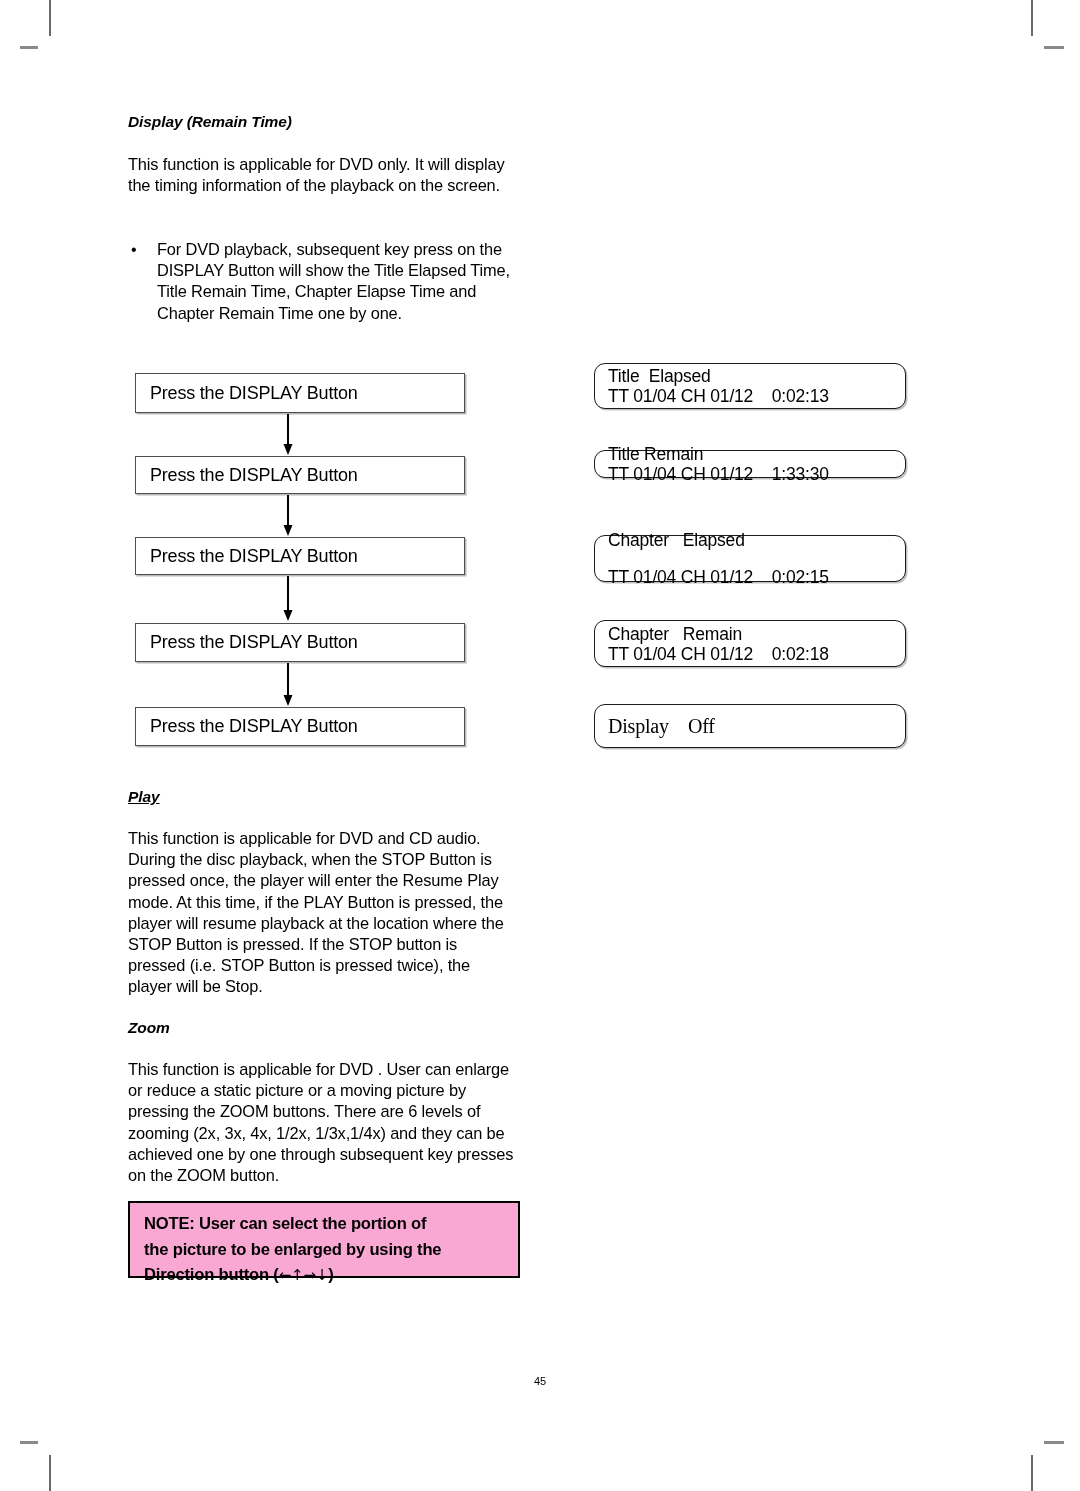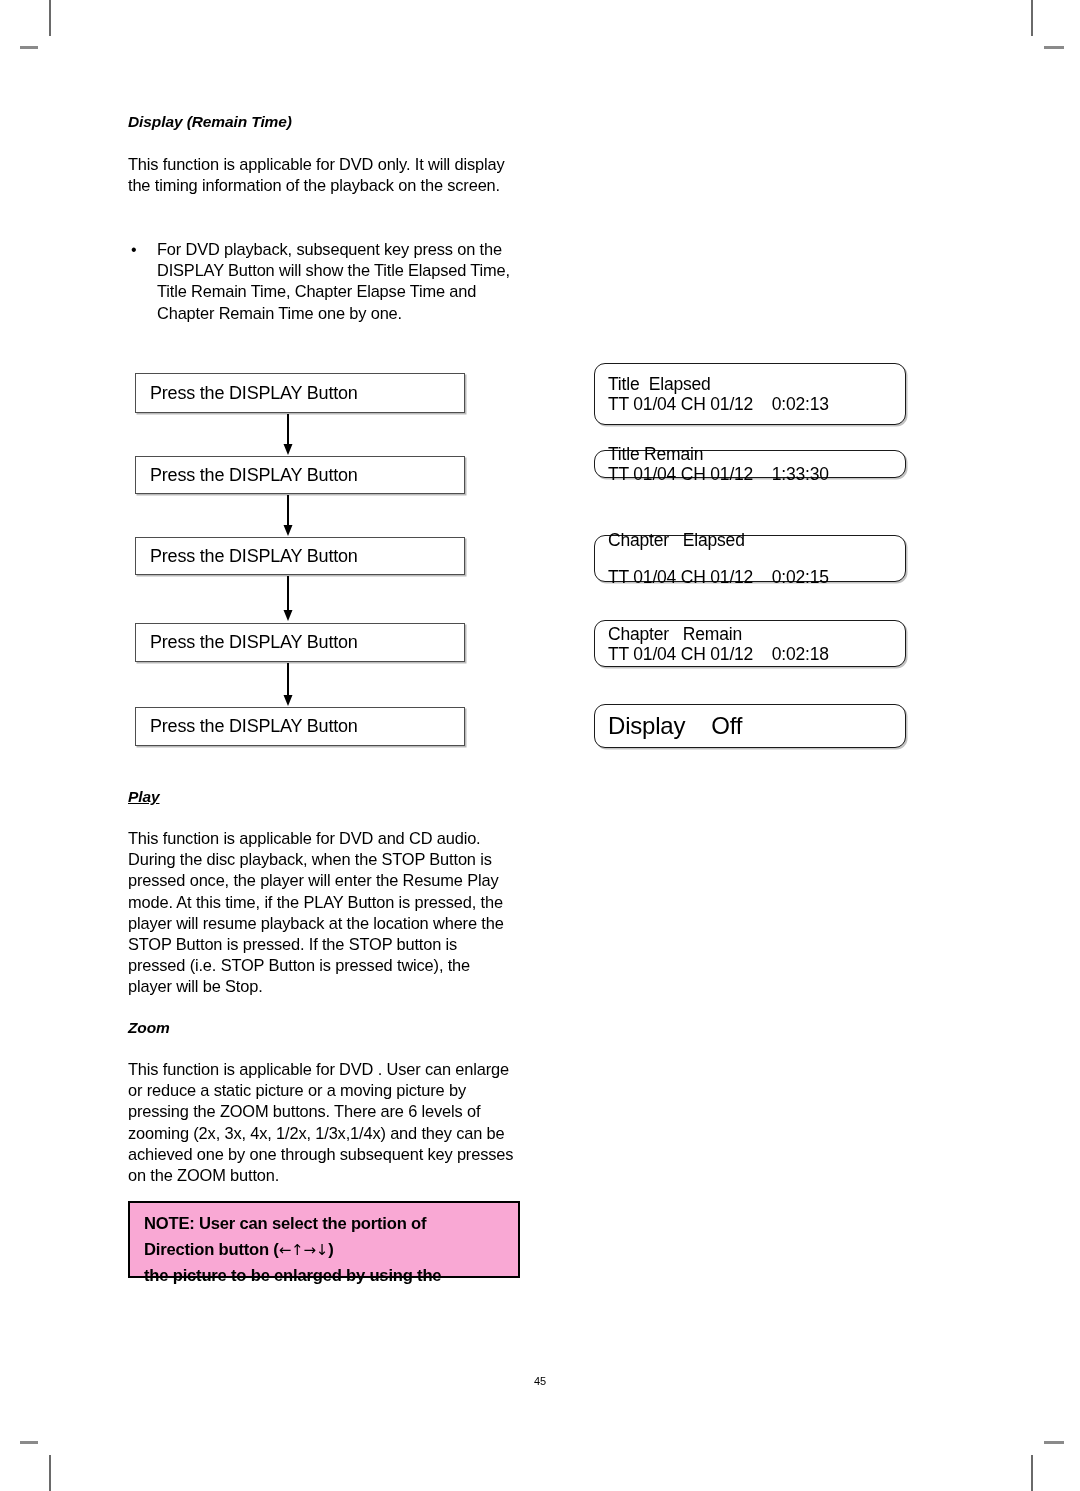--- a/index.html
+++ b/index.html
@@ -110,21 +110,22 @@
     letter-spacing: -0.2px;
     white-space: pre;
   }
   .disp-panel .disp-line2 {
     font-size: 17.5px;
     line-height: 20px;
     letter-spacing: -0.2px;
     white-space: pre;
   }
   .disp-panel.single .disp-line1 {
-    font-size: 24px;
+    font-size: 20px;
+    font-family: Liberation Serif, serif;
   }
 
   
   #note-box {
     position: absolute;
     box-sizing: border-box;
     border: 2.2px solid #000000;
     background: #f9a8d4;
     padding: 8px 12px 8px 14px;
   }
@@ -204,21 +205,21 @@
 
 <svg class="flow-arrow" style="left:281px; top:663px; height:44px;" viewBox="0 0 14 44">
   <line x1="7" y1="0" x2="7" y2="34" stroke="#000" stroke-width="2"></line>
   <polygon points="7,43 2.5,32 11.5,32" fill="#000"></polygon>
 </svg>
 
 <div class="flow-box" style="left:135px; top:707px; width:330px; height:39px;">
   <span class="flow-label">Press the DISPLAY Button</span>
 </div>
 
-<div class="disp-panel" style="left:594px; top:363px; width:312px; height:62px;">
+<div class="disp-panel" style="left:594px; top:363px; width:312px; height:46px;">
   <span class="disp-line1">Title  Elapsed</span>
   <span class="disp-line2">TT 01/04 CH 01/12    0:02:13</span>
 </div>
 
 <div class="disp-panel" style="left:594px; top:450px; width:312px; height:28px;">
   <span class="disp-line1">Title Remain</span>
   <span class="disp-line2">TT 01/04 CH 01/12    1:33:30</span>
 </div>
 
 <div class="disp-panel" style="left:594px; top:535px; width:312px; height:47px;gap:17px;">
@@ -238,19 +239,19 @@
 <div class="sec-head" style="left:128px; top:788px;text-decoration:underline;">Play</div>
 
 <div class="para" style="left:128px; top:828px; width:390px;">This function is applicable for DVD and CD audio. During the disc playback, when the STOP Button is pressed once, the player will enter the Resume Play mode. At this time, if the PLAY Button is pressed, the player will resume playback at the location where the STOP Button is pressed. If the STOP button is pressed (i.e. STOP Button is pressed twice), the player will be Stop.</div>
 
 <div class="sec-head" style="left:128px; top:1019px;">Zoom</div>
 
 <div class="para" style="left:128px; top:1059px; width:392px;">This function is applicable for DVD . User can enlarge or reduce a static picture or a moving picture by pressing the ZOOM buttons. There are 6 levels of zooming (2x, 3x, 4x, 1/2x, 1/3x,1/4x) and they can be achieved one by one through subsequent key presses on the ZOOM button.</div>
 
 <div id="note-box" style="left:128px; top:1201px; width:392px; height:77px;">
   <div class="note-text">NOTE: User can select the portion of</div>
+  <div class="note-text">the picture to be enlarged by using the</div>
   <div class="note-text">
     <span>Direction button (</span><span class="arrow-glyph">←↑→↓</span><span>)</span>
   </div>
-  <div class="note-text">the picture to be enlarged by using the</div>
 </div>
 
 <div id="page-number" style="top:1375px;">45</div>
 
 </body></html>

